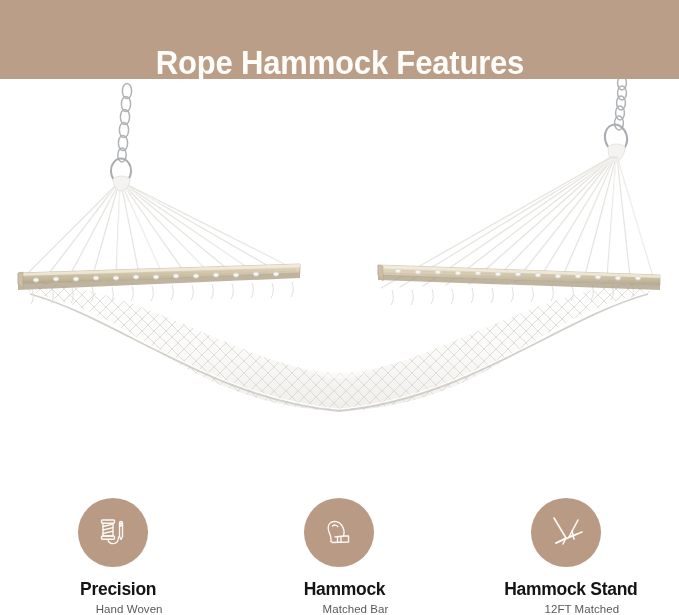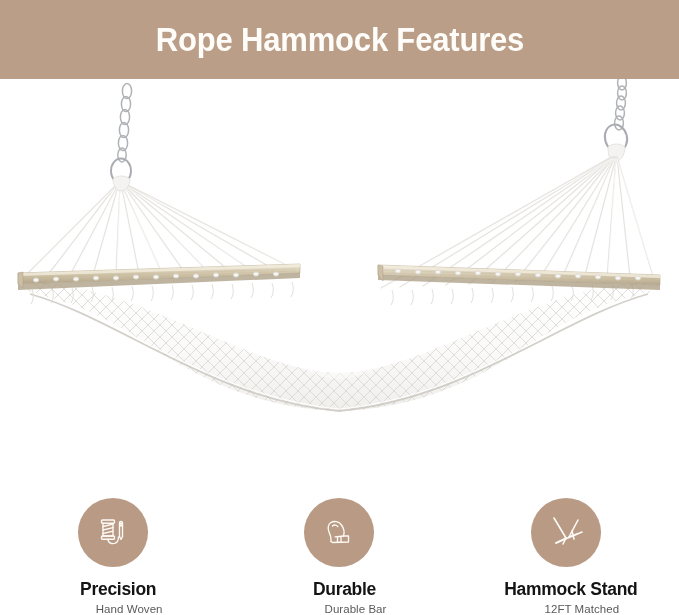--- a/index.html
+++ b/index.html
@@ -20,21 +20,21 @@
   }
 
   
   .header-band {
     position: absolute;
     left: 0; top: 0;
     width: 679px;
     height: 79px;
     background: #bb9e88;
     display: flex;
-    align-items: center;
+    align-items: flex-end;
     justify-content: center;
   }
   .header-title {
     color: #fffdf9;
     font-family: "Liberation Sans Narrow", "Liberation Sans", sans-serif;
     font-size: 33px;
     font-weight: bold;
     letter-spacing: -0.2px;
     line-height: 1;
     transform: scaleX(0.94);
@@ -493,22 +493,22 @@
 
           <path d="M24.5,24 L 29.5,24 L 29.5,30 L 13.5,30.5 L 12,29.5"></path>
           <path d="M24.5,24 C 22,24.5 19,24.8 16,24.8"></path>
 
           <path d="M18.5,24.8 L 18.5,30.3"></path>
           <path d="M22,24.6 L 22,30.1"></path>
 
           <path d="M13.5,14 C 15,12.5 17.5,12.8 18.8,14.5"></path>
         </svg>
       </div>
-      <div class="feature-title">Durable</div>
-      <div class="feature-sub">Durable Bar</div>
+      <div class="feature-title">Hammock</div>
+      <div class="feature-sub">Matched Bar</div>
     </div>
 
 
     <div class="feature">
       <div class="feature-circle">
         <svg width="44" height="44" viewBox="0 0 44 44" fill="none" stroke="#fdfaf6" stroke-width="1.6" stroke-linecap="round" stroke-linejoin="round">
 
           <path d="M10,8 L 22,28"></path>
 
           <path d="M34,10 L 25,27"></path>

